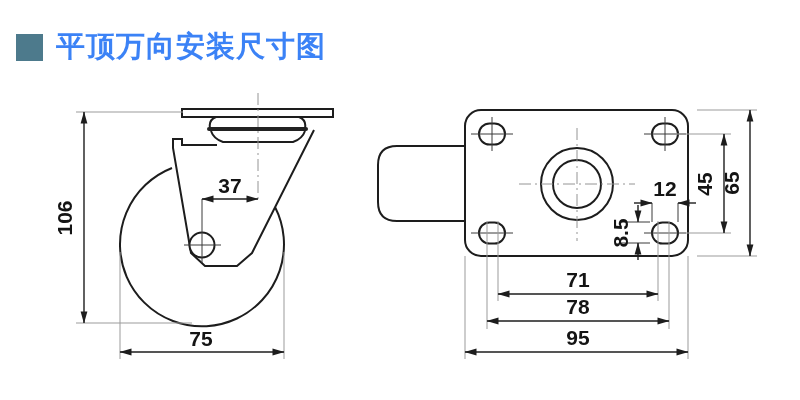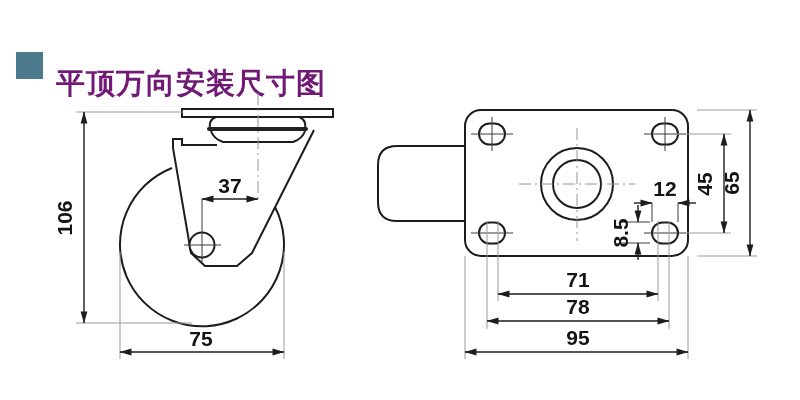--- a/index.html
+++ b/index.html
@@ -1,21 +1,21 @@
 <!DOCTYPE html>
 <html><head>
 <meta charset="utf-8">
 <style>
   html,body{margin:0;padding:0;background:#ffffff;}
   #stage{position:relative;width:800px;height:400px;background:#fff;overflow:hidden;
          font-family:"Liberation Sans",sans-serif;}
   .header{position:absolute;left:16px;top:27px;display:flex;align-items:center;gap:13px;}
   .bullet{width:27px;height:27px;background:#4d7a8c;}
-  .title{font-size:29px;font-weight:bold;color:#701a75;letter-spacing:1px;
-         font-family:"Liberation Sans",sans-serif;margin-top:37px;}
+  .title{font-size:29px;font-weight:bold;color:#3b82f6;letter-spacing:1px;
+         font-family:"Liberation Sans",sans-serif;}
   svg{position:absolute;left:0;top:0;}
   .outline{stroke:#1d1d1d;stroke-width:2;fill:none;}
   .outline-f{stroke:#1d1d1d;stroke-width:2;fill:#ffffff;}
   .dim{stroke:#1d1d1d;stroke-width:1.4;fill:none;}
   .ext{stroke:#9b9b9b;stroke-width:1;fill:none;}
   .cross{stroke:#3a3a3a;stroke-width:1;fill:none;}
   .cl{stroke:#949494;stroke-width:1;fill:none;stroke-dasharray:12 4 2 4;}
   .race{stroke:#222;stroke-width:4;stroke-linecap:round;fill:none;}
   text.dimtxt{font-family:"Liberation Sans",sans-serif;font-size:21px;font-weight:bold;
               fill:#141414;text-anchor:middle;}

